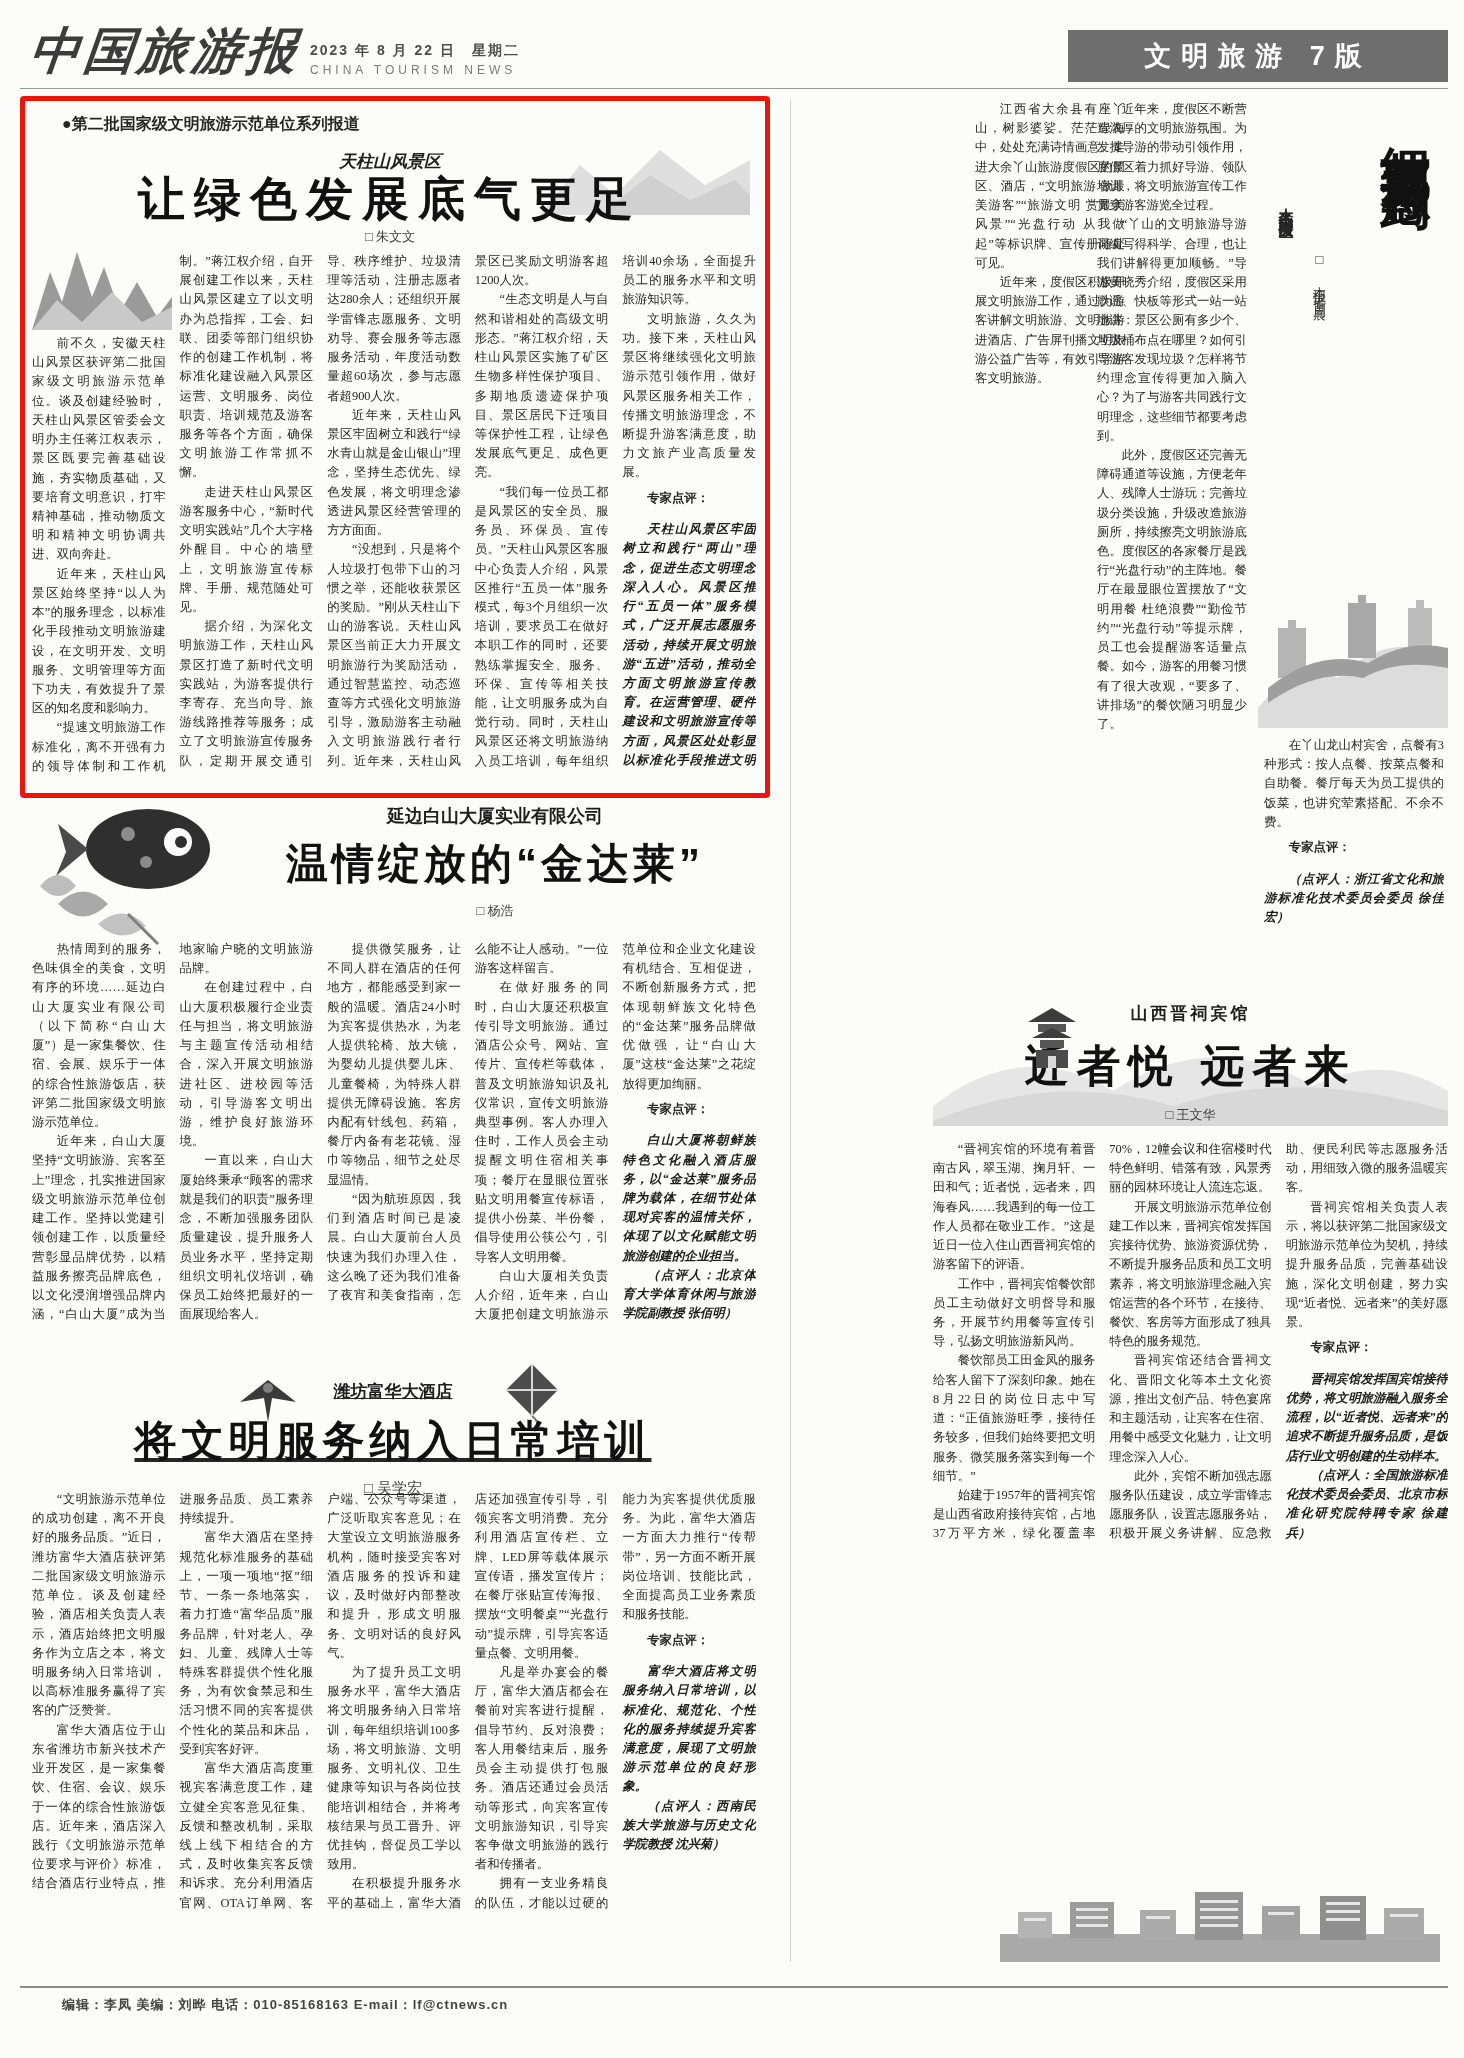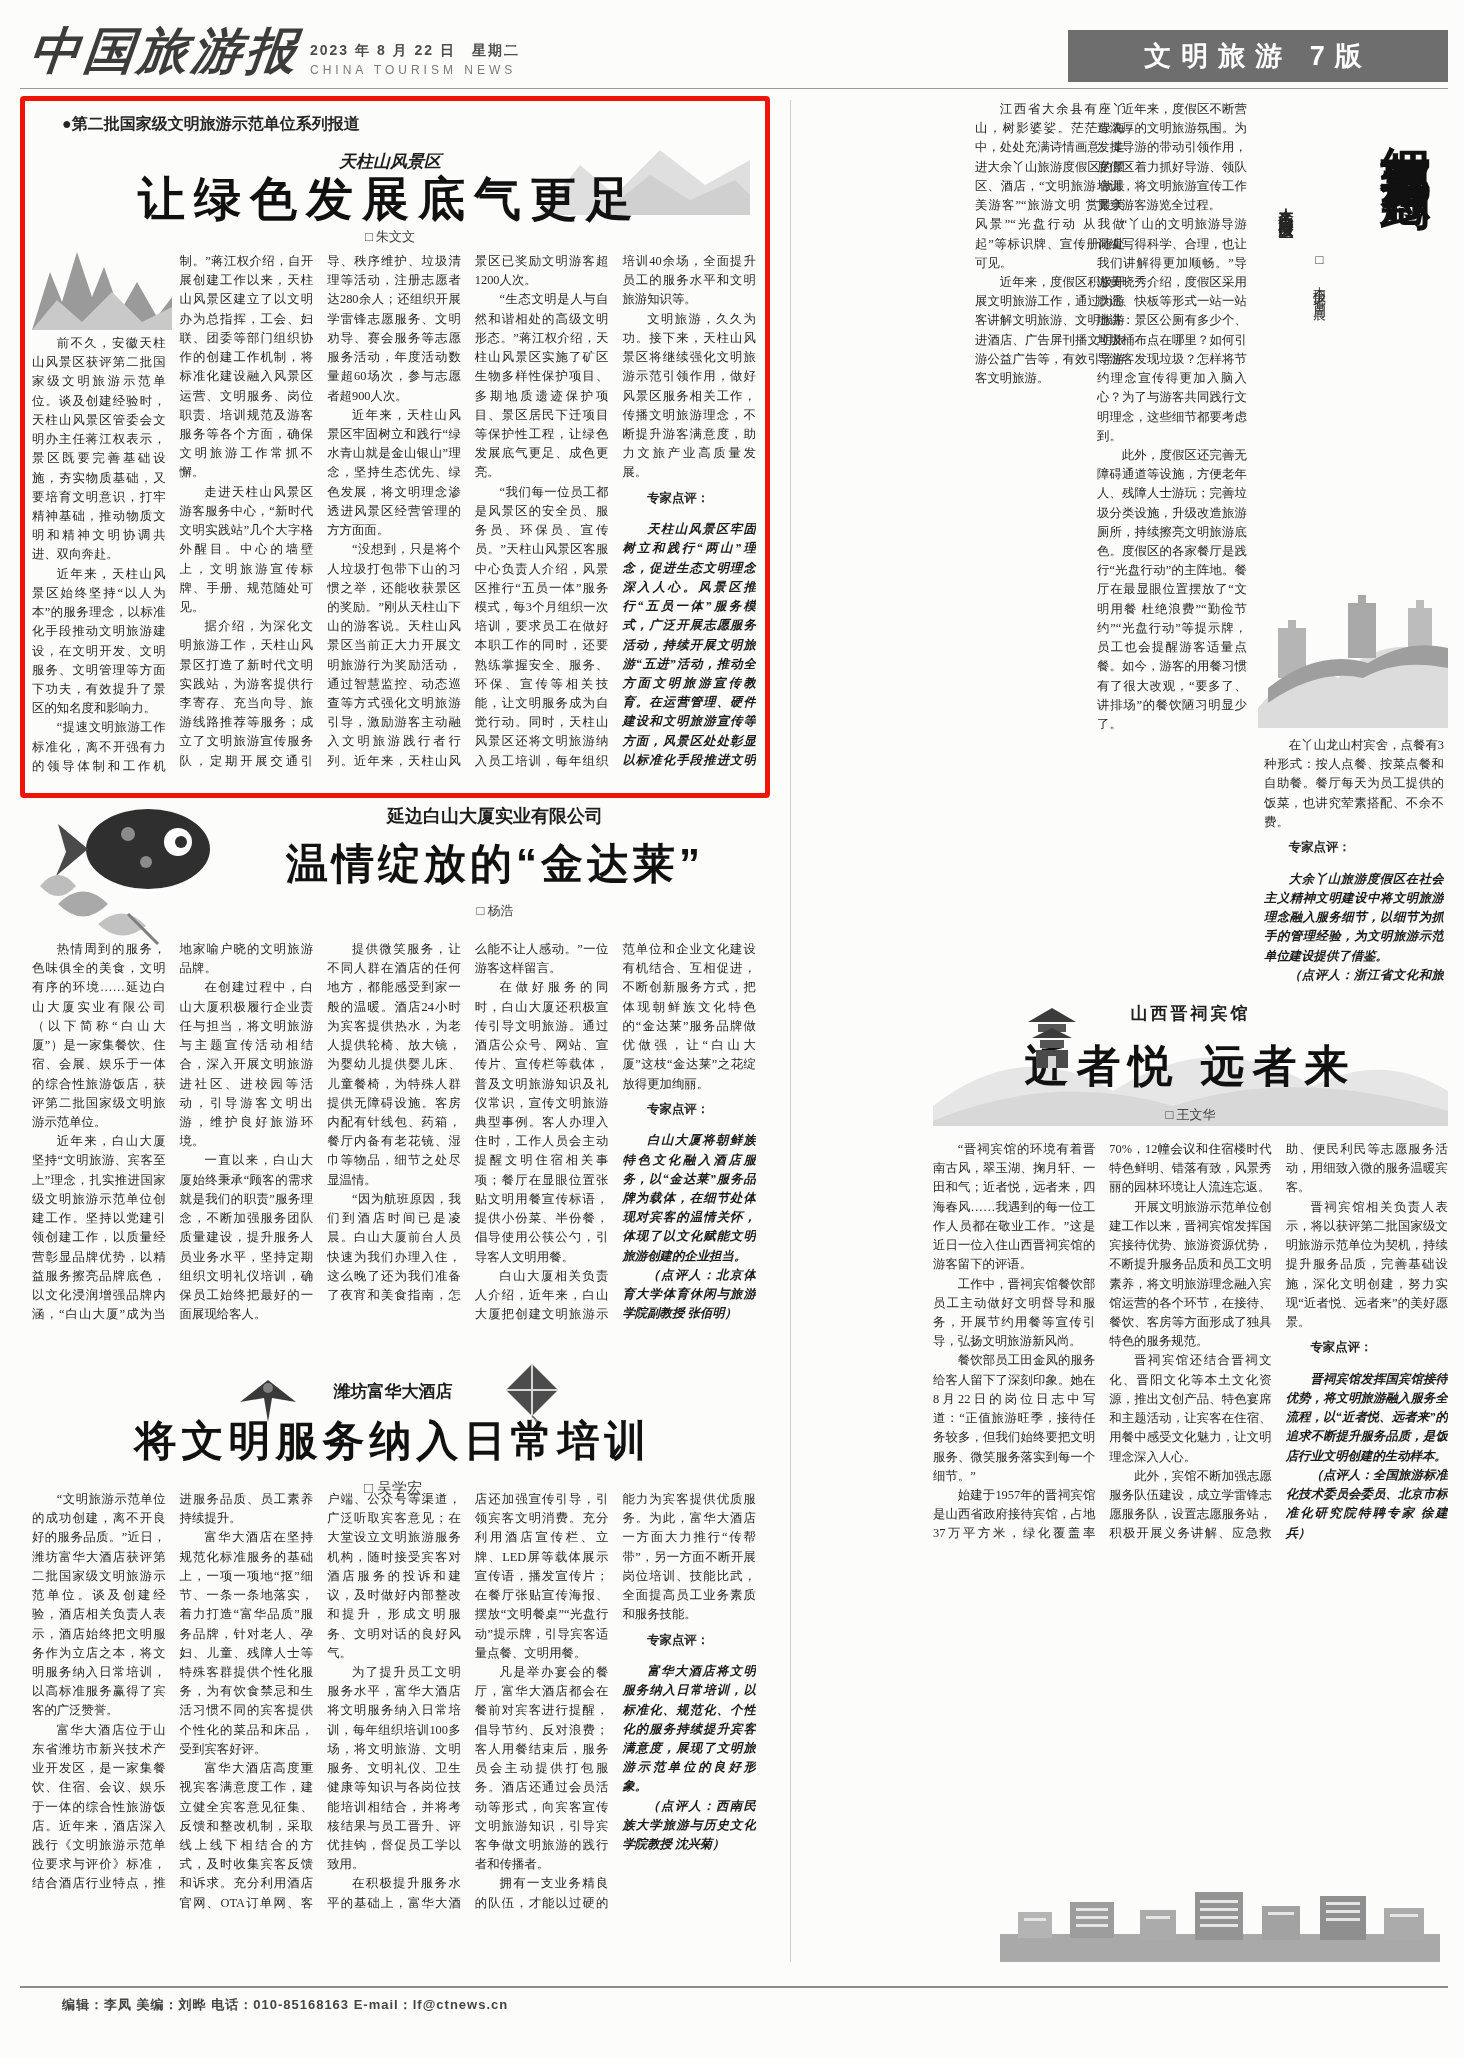--- a/index.html
+++ b/index.html
@@ -43,21 +43,21 @@
   .a1-body{position:absolute;left:32px;top:252px;width:724px;height:528px;column-count:5;}
   .a1-illust{height:78px;margin-bottom:4px;}
   
   .a2-illust{position:absolute;left:28px;top:794px;}
   .a2-header{position:absolute;left:240px;top:804px;width:510px;text-align:center;}
   .a2-kicker{font-size:18px;}
   .a2-headline{font-size:42px;letter-spacing:4px;margin-top:8px;}
   .a2-byline{font-size:13px;margin-top:10px;}
   .a2-body{position:absolute;left:32px;top:940px;width:724px;height:420px;column-count:5;}
   
-  .a3-header{position:absolute;left:30px;top:1380px;width:726px;text-align:center;}
+  .a3-header{position:absolute;left:30px;top:1380px;width:726px;text-align:center;text-decoration:underline;}
   .a3-kicker{font-size:17px;}
   .a3-headline{font-size:42px;letter-spacing:5px;margin-top:10px;}
   .a3-byline{font-size:15px;margin-top:10px;}
   .a3-kite-left{position:absolute;left:238px;top:1372px;}
   .a3-kite-right{position:absolute;left:500px;top:1362px;}
   .a3-body{position:absolute;left:32px;top:1490px;width:724px;height:470px;column-count:5;}
   
   .rA-col{position:absolute;top:100px;height:888px;width:150px;font-size:12.4px;line-height:1.55;
           text-align:justify;overflow:hidden;}
   .rA-col1{left:975px;}
@@ -211,21 +211,20 @@
       <path d="M20 170 L20 120 L30 120 L30 112 L38 112 L38 120 L48 120 L48 170 Z" fill="#b5b5b5"></path>
       <path d="M90 150 L90 95 L100 95 L100 87 L108 87 L108 95 L118 95 L118 150 Z" fill="#a8a8a8"></path>
       <path d="M150 140 L150 100 L158 100 L158 92 L166 92 L166 100 L174 100 L174 140 Z" fill="#bcbcbc"></path>
       <path d="M10 180 Q60 140 110 155 Q150 130 190 140 L190 160 Q140 150 105 170 Q60 160 10 195 Z" fill="#9e9e9e"></path>
     </svg>
     <div class="rA-tail">
       <div>
           <p class="para">在丫山龙山村宾舍，点餐有3种形式：按人点餐、按菜点餐和自助餐。餐厅每天为员工提供的饭菜，也讲究荤素搭配、不余不费。</p>
         </div>
       <p class="comment-label">专家点评：</p>
-      <p class="comment-text">大余丫山旅游度假区在社会主义精神文明建设中将文明旅游理念融入服务细节，以细节为抓手的管理经验，为文明旅游示范单位建设提供了借鉴。</p>
       <p class="comment-credit">（点评人：浙江省文化和旅游标准化技术委员会委员 徐佳宏）</p>
     </div>
   </div>
 
   <svg class="rB-hills" width="515" height="130" viewBox="0 0 515 130">
     <path d="M0 110 Q90 40 180 95 Q280 30 380 90 Q450 55 515 95 L515 130 L0 130 Z" fill="#e3e3e3"></path>
     <path d="M0 125 Q120 75 240 110 Q360 70 515 115 L515 130 L0 130 Z" fill="#d2d2d2"></path>
   </svg>
   <svg class="rB-pagoda" width="64" height="66" viewBox="0 0 64 66">
     <path d="M8 18 L32 4 L56 18 Z" fill="#3c3c3c"></path>

